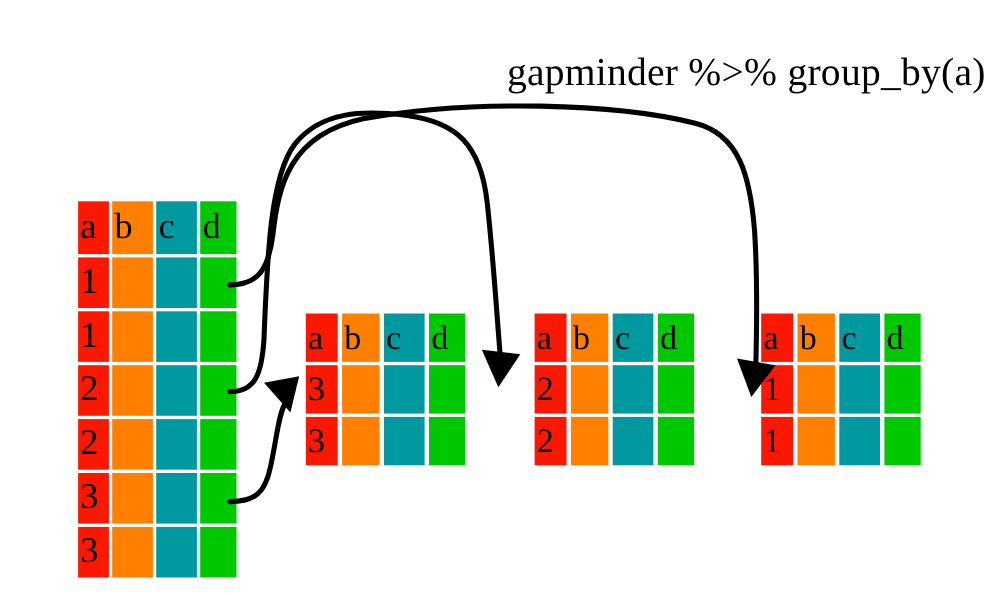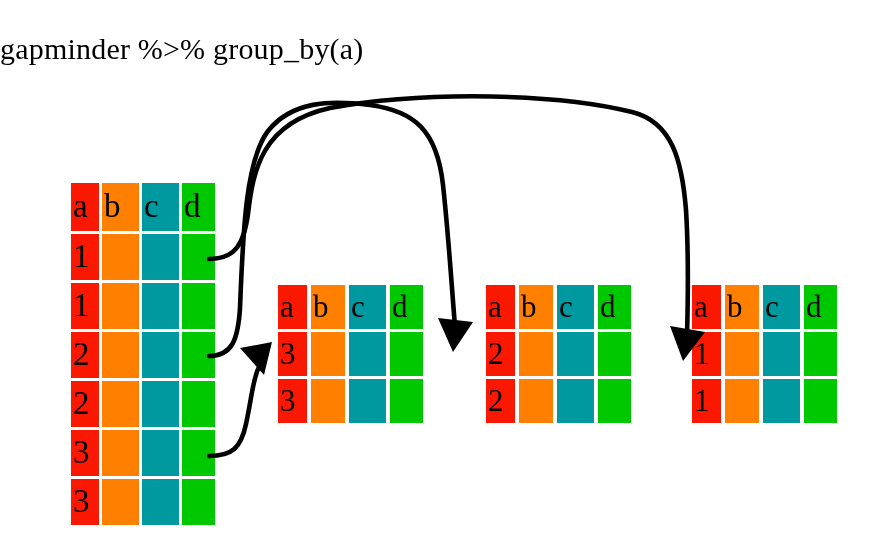--- a/index.html
+++ b/index.html
@@ -14,25 +14,25 @@
   #canvas {
     position: relative;
     width: 896px;
     height: 556px;
     background: #ffffff;
     overflow: hidden;
   }
   #title {
     position: absolute;
     left: 0;
-    top: 32px;
+    top: 44px;
     width: 896px;
-    text-align: left;
+    text-align: right;
     font-family: "Liberation Serif", "DejaVu Serif", serif;
-    font-size: 30px;
+    font-size: 36px;
     color: #000000;
     letter-spacing: 0.2px;
     white-space: nowrap;
   }
   .tbl {
     position: absolute;
     display: flex;
     flex-direction: column;
   }
   .trow {

